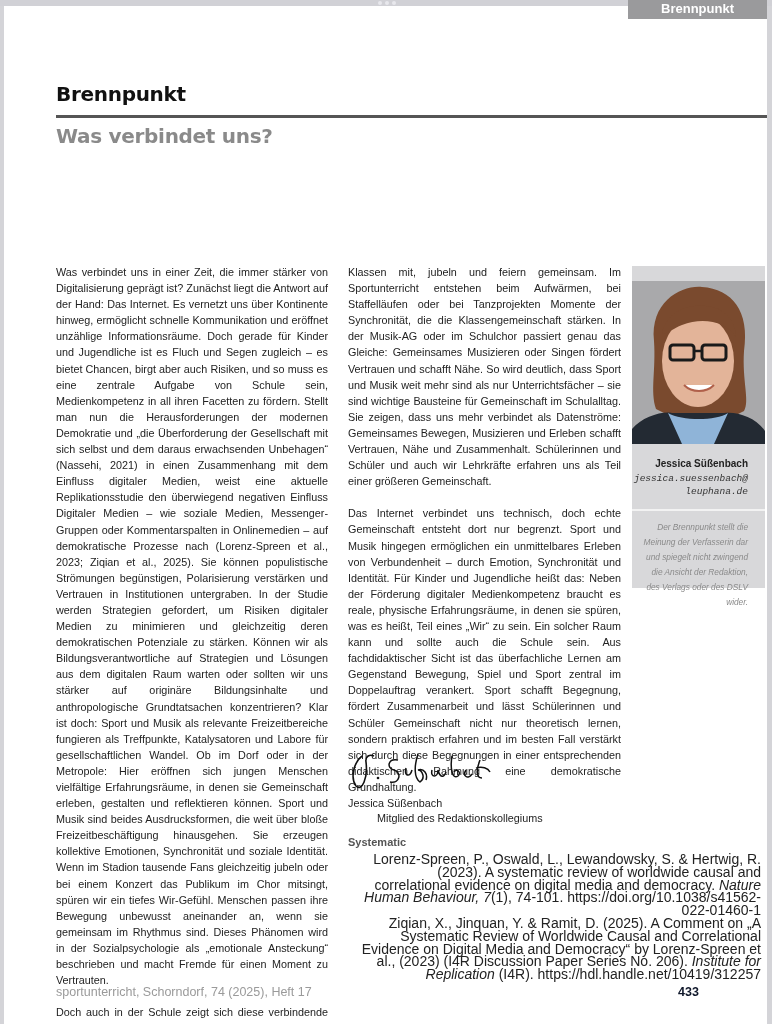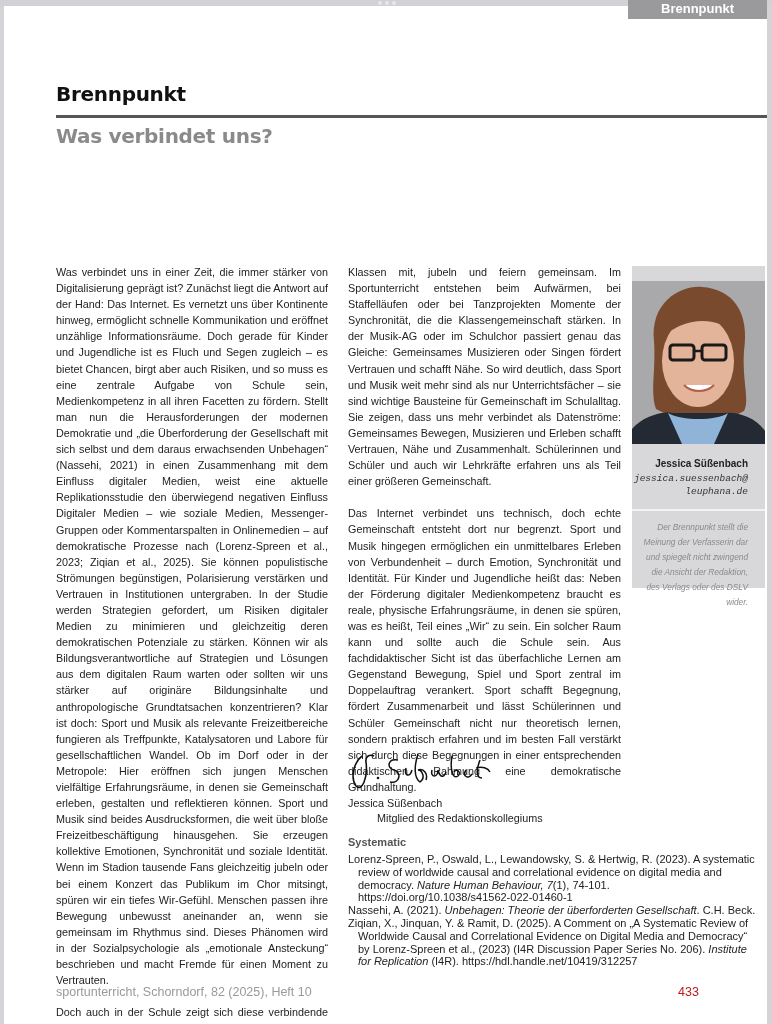--- a/index.html
+++ b/index.html
@@ -19,24 +19,24 @@
   .sidebar{position:absolute;left:632px;top:266px;width:133px;height:322px;background:#d8d8da;}
   .photo{position:absolute;left:632px;top:281px;width:133px;height:163px;background:#a8a8aa;overflow:hidden;}
   .side-name{position:absolute;left:632px;top:458px;width:116px;text-align:right;font-weight:bold;font-size:10px;color:#222;}
   .side-email{position:absolute;left:632px;top:472px;width:116px;text-align:right;font-style:italic;font-size:9.5px;line-height:13px;color:#333;font-family:Liberation Mono, monospace;}
   .side-div{position:absolute;left:632px;top:509px;width:133px;height:2px;background:#f2f2f2;}
   .side-note{position:absolute;left:640px;top:520px;width:108px;text-align:right;font-style:italic;font-size:8.3px;line-height:15px;color:#8a8a8a;}
   .signature{position:absolute;left:348px;top:748px;width:150px;height:46px;}
   .sig-name{position:absolute;left:348px;top:796px;font-size:10.8px;line-height:15px;color:#222;}
   .sig-role{position:absolute;left:348px;top:811px;font-size:10.8px;line-height:15px;color:#222;padding-left:29px;}
   .lit-title{position:absolute;left:348px;top:836px;font-size:11px;font-weight:bold;color:#555;}
-  .refs{position:absolute;left:348px;top:853px;width:413px;font-size:11px;line-height:12.8px;color:#222;}
+  .refs{position:absolute;left:348px;top:853px;width:413px;font-size:14px;line-height:12.8px;color:#222;text-align:right;}
   .ref{padding-left:10px;text-indent:-10px;margin:0;}
   .footer-left{position:absolute;left:56px;top:985px;font-size:12.5px;color:#9a9a9a;font-family:"Liberation Sans",sans-serif;}
-  .footer-right{position:absolute;left:678px;top:985px;font-size:12.5px;color:#b91c1c;}
+  .footer-right{position:absolute;left:678px;top:985px;font-size:12.5px;color:#0f172a;font-weight:bold;}
   .rightedge{position:absolute;left:767px;top:6px;width:5px;height:1018px;background:#d4d4d8;}
 </style>
 </head>
 <body>
 
 <div class="topbar">
   <div class="grip">
       <span></span>
       <span></span>
       <span></span>
@@ -66,21 +66,20 @@
   <path d="M14 8 C6 14 2 30 8 38 C14 44 20 30 18 14 C17 8 22 6 26 8" fill="none" stroke="#111" stroke-width="1.6"></path>
   <circle cx="30" cy="30" r="1.3" fill="#111"></circle>
   <path d="M50 12 C40 10 38 20 46 22 C54 24 52 36 42 34 M58 20 C56 28 62 30 64 22 M70 6 C66 18 66 30 72 34 C78 30 74 22 70 22 C76 20 80 26 78 32 M84 22 C82 30 90 30 90 22 C92 30 96 30 98 24 M104 8 C102 20 104 32 110 28 C114 24 108 20 106 24 M118 22 C114 28 120 32 124 26 M132 12 C128 22 128 30 134 30 M128 20 C134 18 140 20 142 24" fill="none" stroke="#111" stroke-width="1.5"></path>
 </svg>
 <div class="sig-name">Jessica Süßenbach</div>
 <div class="sig-role">Mitglied des Redaktionskollegiums</div>
 
 <div class="lit-title">Systematic</div>
 <div class="refs">
   <p class="ref"><span>Lorenz-Spreen, P., Oswald, L., Lewandowsky, S. &amp; Hertwig, R. (2023). A systematic review of worldwide causal and correlational evidence on digital media and democracy. </span><i>Nature Human Behaviour, 7</i><span>(1), 74-101. https://doi.org/10.1038/s41562-022-01460-1</span></p>
-  <p class="ref"><span>Nassehi, A. (2021). </span><i>Unbehagen: Theorie der überforderten Gesellschaft</i><span>. C.H. Beck.</span></p>
   <p class="ref"><span>Ziqian, X., Jinquan, Y. &amp; Ramit, D. (2025). A Comment on „A Systematic Review of Worldwide Causal and Correlational Evidence on Digital Media and Democracy“ by Lorenz-Spreen et al., (2023) (I4R Discussion Paper Series No. 206). </span><i>Institute for Replication</i><span> (I4R). https://hdl.handle.net/10419/312257</span></p>
 </div>
 
 <div class="sidebar"></div>
 <svg class="photo" viewBox="0 0 133 163" preserveAspectRatio="none">
   <rect width="133" height="163" fill="#a9a9ab"></rect>
   <path d="M22 60 C18 20 50 4 70 6 C100 8 118 30 112 70 C110 100 118 120 112 130 L104 134 L36 134 L24 128 C18 110 24 90 22 60Z" fill="#7a4a2e"></path>
   <ellipse cx="66" cy="80" rx="36" ry="46" fill="#e3b499"></ellipse>
   <path d="M30 52 C36 28 60 22 80 26 C98 30 104 46 104 56 C94 40 70 36 50 44 C40 48 34 54 30 52Z" fill="#7a4a2e"></path>
   <rect x="38" y="64" width="24" height="15" rx="3" fill="none" stroke="#1a1a1a" stroke-width="3"></rect>
@@ -91,14 +90,14 @@
   <path d="M36 132 L50 163 L82 163 L96 132 C84 140 50 140 36 132Z" fill="#8fb4d8"></path>
 </svg>
 <div class="side-name">Jessica Süßenbach</div>
 <div class="side-email">
   <div>jessica.suessenbach@</div>
   <div>leuphana.de</div>
 </div>
 <div class="side-div"></div>
 <div class="side-note">Der Brennpunkt stellt die Meinung der Verfasserin dar und spiegelt nicht zwingend die Ansicht der Redaktion, des Verlags oder des DSLV wider.</div>
 
-<div class="footer-left">sportunterricht, Schorndorf, 82 (2025), Heft 10</div>
+<div class="footer-left">sportunterricht, Schorndorf, 74 (2025), Heft 17</div>
 <div class="footer-right">433</div>
 
 </body></html>

